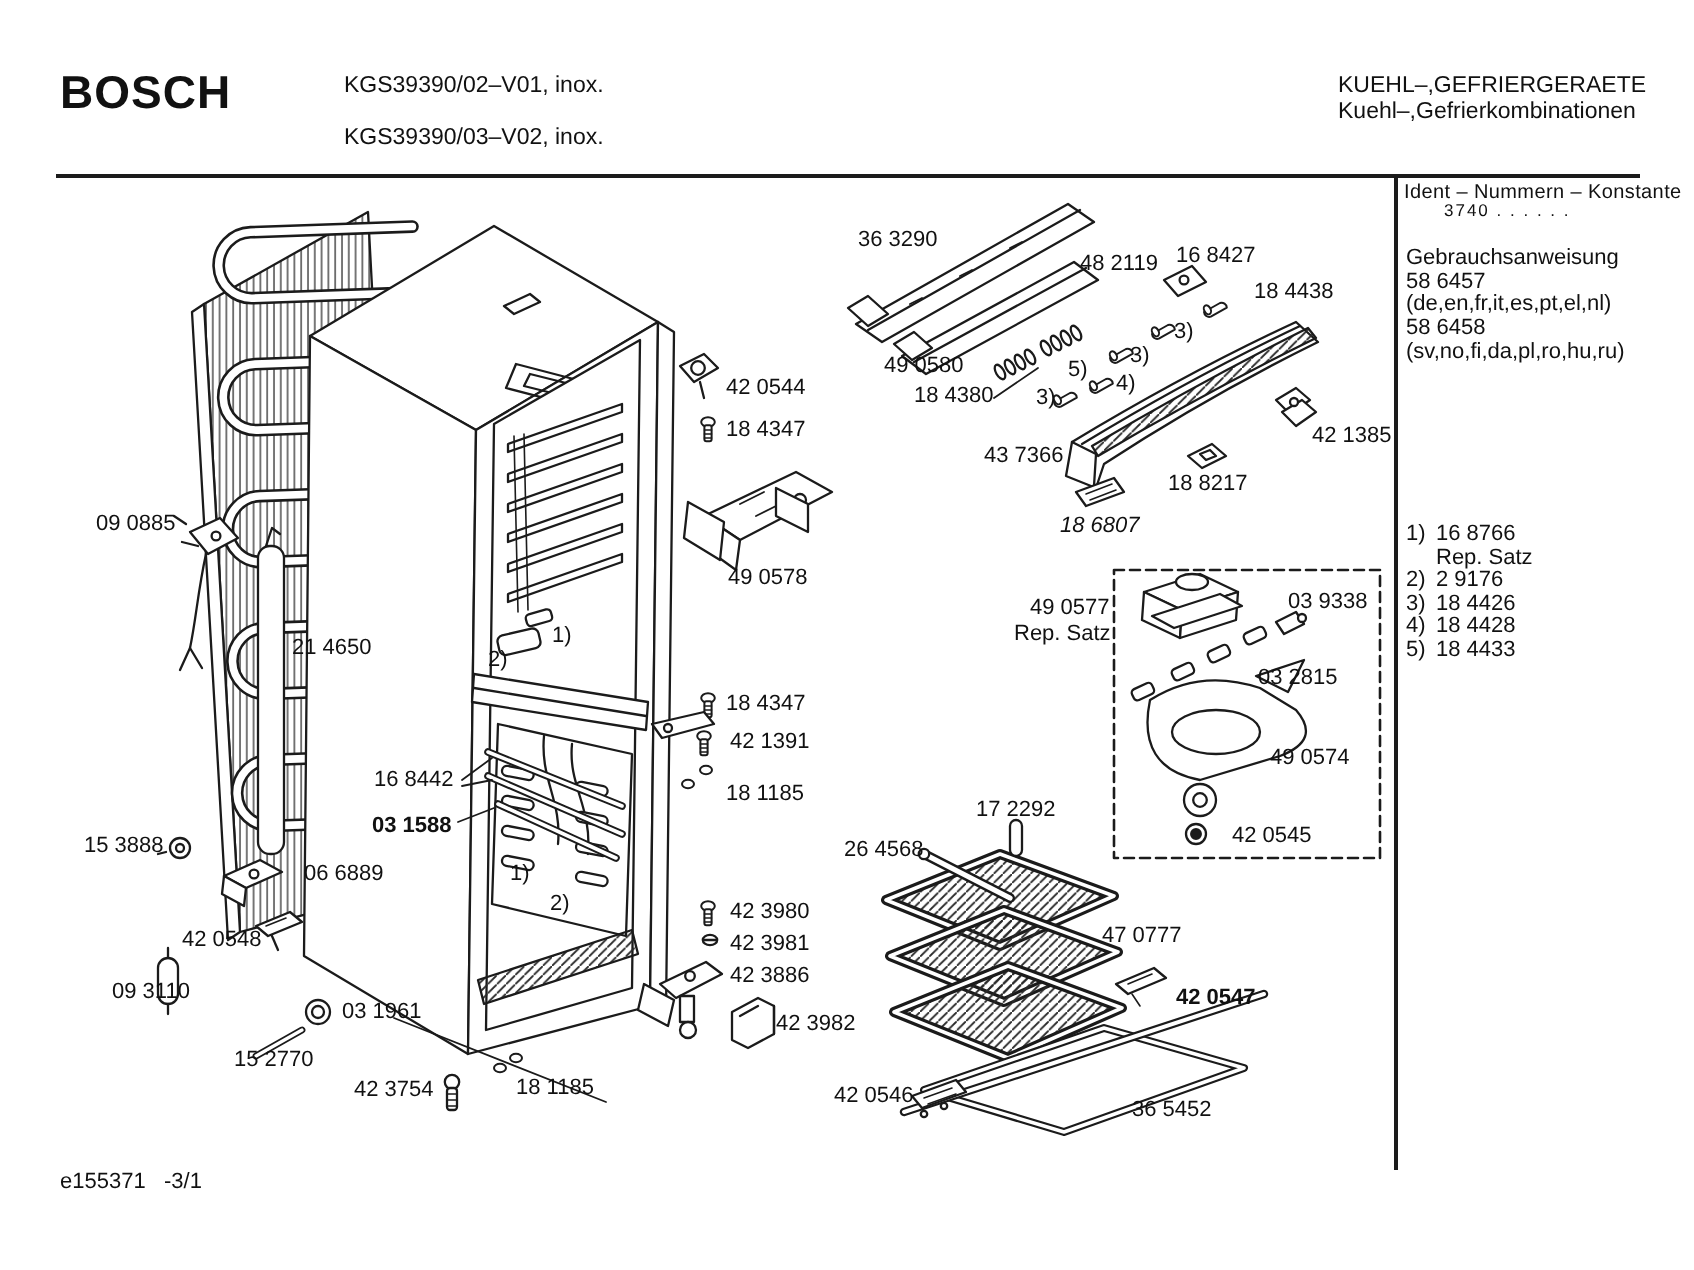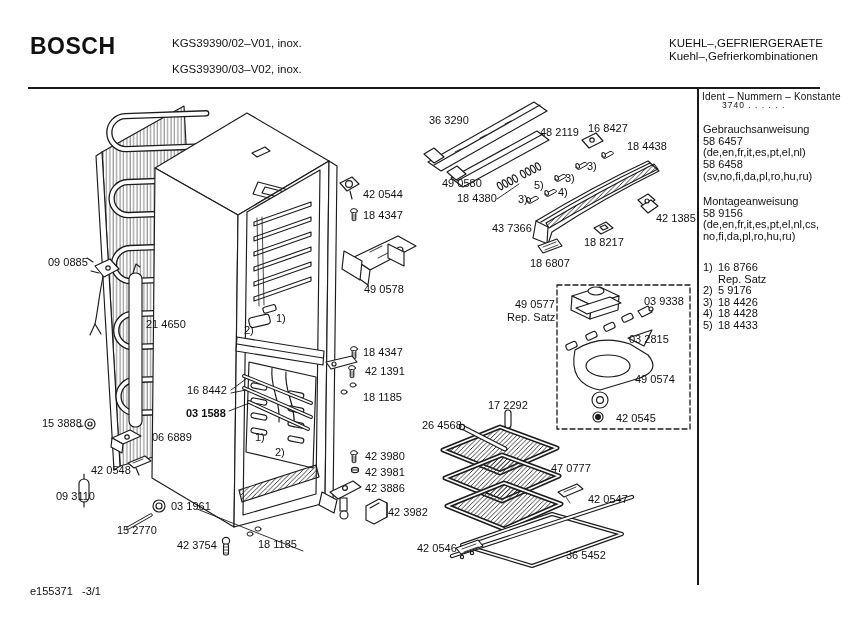--- a/index.html
+++ b/index.html
@@ -41,31 +41,25 @@
   <div class="abs ident-value">3740  .  .    .  .  .  .</div>
 
   <div class="abs sb sb-usage">
     <div>Gebrauchsanweisung</div>
     <div>58 6457</div>
     <div>(de,en,fr,it,es,pt,el,nl)</div>
     <div>58 6458</div>
     <div>(sv,no,fi,da,pl,ro,hu,ru)</div>
   </div>
 
-  <div class="abs sb sb-mount">
-    <div>Montageanweisung</div>
-    <div>58 9156</div>
-    <div>(de,en,fr,it,es,pt,el,nl,cs,</div>
-    <div>no,fi,da,pl,ro,hu,ru)</div>
-  </div>
 
   <div class="abs sb-list" id="ref-list">
       <div class="sb-row"><span class="num">1)</span><span>16 8766</span></div>
       <div class="sb-note">Rep. Satz</div>
-      <div class="sb-row"><span class="num">2)</span><span>5 9176</span></div>
+      <div class="sb-row"><span class="num">2)</span><span>2 9176</span></div>
       <div class="sb-row"><span class="num">3)</span><span>18 4426</span></div>
       <div class="sb-row"><span class="num">4)</span><span>18 4428</span></div>
       <div class="sb-row"><span class="num">5)</span><span>18 4433</span></div>
     </div>
 
   <div class="abs footer-id">e155371</div>
   <div class="abs footer-sheet">-3/1</div>
 
   <svg width="847" height="635" viewBox="0 0 847 635">
     <defs>
@@ -397,21 +391,21 @@
       <span class="plbl" style="left: 587px; top: 160px;">3)</span>
       <span class="plbl" style="left: 565px; top: 172px;">3)</span>
       <span class="plbl" style="left: 534px; top: 179px;">5)</span>
       <span class="plbl" style="left: 558px; top: 186px;">4)</span>
       <span class="plbl" style="left: 518px; top: 193px;">3)</span>
       <span class="plbl" style="left: 363px; top: 188px;">42 0544</span>
       <span class="plbl" style="left: 363px; top: 209px;">18 4347</span>
       <span class="plbl" style="left: 492px; top: 222px;">43 7366</span>
       <span class="plbl" style="left: 656px; top: 212px;">42 1385</span>
       <span class="plbl" style="left: 584px; top: 236px;">18 8217</span>
-      <span class="plbl" style="left: 530px; top: 257px;">18 6807</span>
+      <span class="plbl" style="left: 530px; top: 257px; font-style: italic;">18 6807</span>
       <span class="plbl" style="left: 364px; top: 283px;">49 0578</span>
       <span class="plbl" style="left: 48px; top: 256px;">09 0885</span>
       <span class="plbl" style="left: 146px; top: 318px;">21 4650</span>
       <span class="plbl" style="left: 515px; top: 298px;">49 0577</span>
       <span class="plbl" style="left: 507px; top: 311px;">Rep. Satz</span>
       <span class="plbl" style="left: 644px; top: 295px;">03 9338</span>
       <span class="plbl" style="left: 629px; top: 333px;">03 2815</span>
       <span class="plbl" style="left: 635px; top: 373px;">49 0574</span>
       <span class="plbl" style="left: 616px; top: 412px;">42 0545</span>
       <span class="plbl" style="left: 363px; top: 346px;">18 4347</span>
@@ -428,21 +422,21 @@
       <span class="plbl" style="left: 171px; top: 500px;">03 1961</span>
       <span class="plbl" style="left: 365px; top: 450px;">42 3980</span>
       <span class="plbl" style="left: 365px; top: 466px;">42 3981</span>
       <span class="plbl" style="left: 365px; top: 482px;">42 3886</span>
       <span class="plbl" style="left: 388px; top: 506px;">42 3982</span>
       <span class="plbl" style="left: 117px; top: 524px;">15 2770</span>
       <span class="plbl" style="left: 177px; top: 539px;">42 3754</span>
       <span class="plbl" style="left: 258px; top: 538px;">18 1185</span>
       <span class="plbl" style="left: 417px; top: 542px;">42 0546</span>
       <span class="plbl" style="left: 551px; top: 462px;">47 0777</span>
-      <span class="plbl" style="left: 588px; top: 493px;">42 0547</span>
+      <span class="plbl" style="left: 588px; top: 493px; font-weight: bold;">42 0547</span>
       <span class="plbl" style="left: 566px; top: 529px; margin-top: 20px;">36 5452</span>
       <span class="plbl" style="left: 276px; top: 312px;">1)</span>
       <span class="plbl" style="left: 244px; top: 324px;">2)</span>
       <span class="plbl" style="left: 255px; top: 431px;">1)</span>
       <span class="plbl" style="left: 275px; top: 446px;">2)</span>
     </div>
 
 </div>
 
 </body></html>

